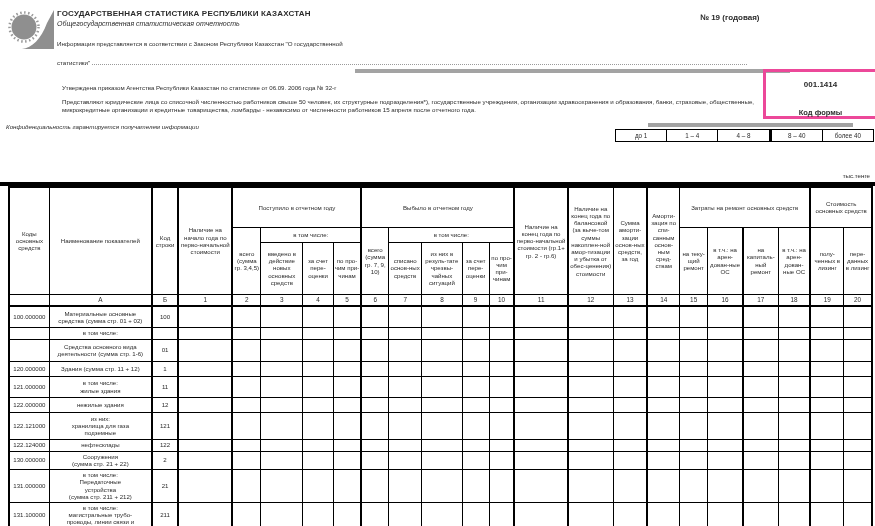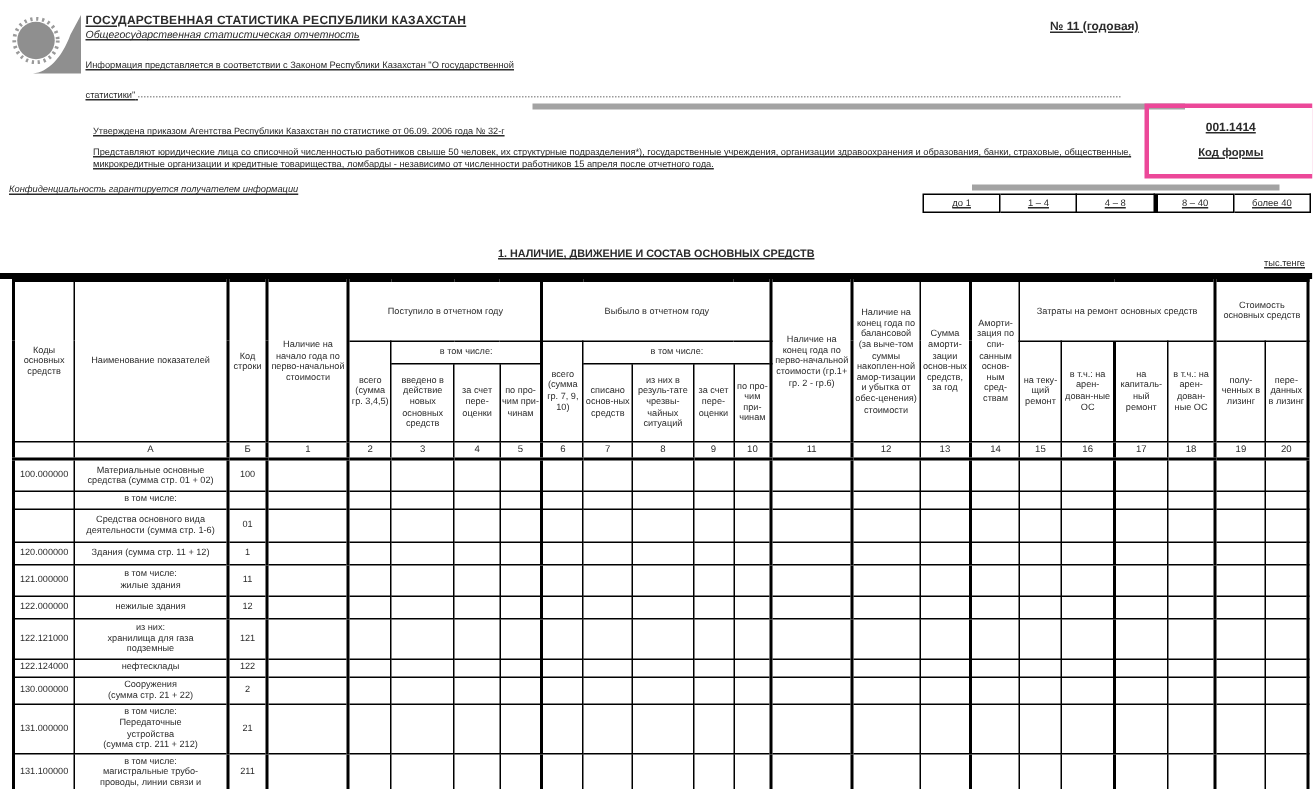--- a/index.html
+++ b/index.html
@@ -1,32 +1,32 @@
 <!DOCTYPE html>
 <html><head>
 <meta charset="utf-8">
 <style>
   html,body{margin:0;padding:0;background:#fff;}
   .page{position:relative;width:875px;height:526px;background:#ffffff;overflow:hidden;
         font-family:"Liberation Sans", sans-serif;color:#2b2b2b;}
-  .abs{position:absolute;text-decoration:underline;}
+  .abs{position:absolute;}
   .logo{left:8px;top:6px;width:46px;height:44px;}
   .org-title{left:57px;top:9px;font-size:8px;font-weight:bold;letter-spacing:.2px;}
   .org-sub{left:57px;top:20px;font-size:7px;font-style:italic;}
   .form-no{left:700px;top:13px;font-size:8px;font-weight:bold;}
   .info1{left:57px;top:40px;font-size:6.2px;}
   .info2{left:57px;top:57px;font-size:6.2px;white-space:nowrap;}
   .dotline{display:inline-block;width:655px;border-bottom:1px dotted #9a9a9a;height:7px;}
   .graybar1{left:355px;top:69px;width:435px;height:3.5px;background:#a3a3a3;}
   .approved{left:62px;top:84px;font-size:6.1px;}
   .who{left:62px;top:98px;width:708px;font-size:6.2px;line-height:1.3;}
   .conf{left:6px;top:123px;font-size:6.2px;font-style:italic;}
   .codebox{left:763px;top:69px;width:109px;height:44px;border:3px solid #ec4899;text-align:center;}
   .codeval{margin-top:8px;font-size:8px;font-weight:bold;}
-  .codelab{margin-top:8px;font-size:7.5px;font-weight:bold;text-align:center;}
+  .codelab{margin-top:19px;font-size:7.5px;font-weight:bold;text-align:center;}
   .graybar2{left:648px;top:123px;width:205px;height:4px;background:#a3a3a3;}
   .ranges{left:615px;top:129px;width:259px;height:13px;display:flex;}
   .ranges .rc{flex:1;border:1px solid #000;border-left-width:0;font-size:6.3px;
               text-align:center;line-height:12px;overflow:hidden;}
   .ranges .rc:first-child{border-left-width:1px;}
   .ranges .rc.bl2{border-left-width:2px;}
   .rtitle{left:0;top:149px;width:875px;text-align:center;font-size:7.6px;font-weight:bold;}
   .rsection{left:0;top:164px;width:875px;text-align:center;font-size:7.2px;font-weight:bold;}
   .units{right:5px;top:172px;font-size:6.2px;}
   .topline{left:0;top:182px;width:875px;height:4px;background:#000;}
@@ -55,21 +55,21 @@
   <div class="abs logo">
     <svg width="46" height="44" viewBox="0 0 46 44">
       <circle cx="16" cy="21" r="14.5" fill="none" stroke="#9a9a9a" stroke-width="2.5" stroke-dasharray="1.5,2.5"></circle>
       <circle cx="16" cy="21" r="12.5" fill="#8f8f8f"></circle>
       <path d="M14 43 C 24 42, 33 33, 39 17 L 46 4 L 46 43 Z" fill="#8f8f8f"></path>
     </svg>
   </div>
 
   <div class="abs org-title">ГОСУДАРСТВЕННАЯ СТАТИСТИКА РЕСПУБЛИКИ КАЗАХСТАН</div>
   <div class="abs org-sub">Общегосударственная статистическая отчетность</div>
-  <div class="abs form-no">№ 11  (годовая)</div>
+  <div class="abs form-no">№ 19  (годовая)</div>
 
   <div class="abs info1">Информация представляется в соответствии с  Законом Республики Казахстан "О государственной</div>
   <div class="abs info2">
     <span>статистики"</span>
     <span class="dotline"></span>
   </div>
   <div class="abs graybar1"></div>
 
   <div class="abs approved">Утверждена приказом Агентства Республики Казахстан по статистике от 06.09. 2006 года № 32-г</div>
   <div class="abs who">Представляют юридические лица со списочной численностью работников свыше 50 человек, их структурные подразделения*), государственные учреждения, организации здравоохранения и образования, банки, страховые, общественные, микрокредитные организации и кредитные товарищества, ломбарды - независимо от численности работников 15 апреля после отчетного года.</div>
@@ -82,21 +82,20 @@
 
   <div class="abs graybar2"></div>
   <div class="abs ranges">
       <div class="rc">до 1</div>
       <div class="rc">1 – 4</div>
       <div class="rc">4 – 8</div>
       <div class="rc bl2">8 – 40</div>
       <div class="rc">более 40</div>
     </div>
 
-  <div class="abs rsection">1. НАЛИЧИЕ, ДВИЖЕНИЕ И СОСТАВ ОСНОВНЫХ СРЕДСТВ</div>
   <div class="abs units">тыс.тенге</div>
   <div class="abs topline"></div>
 
   <table class="main">
     <colgroup>
       <col style="width:40px">
         <col style="width:102px">
         <col style="width:26px">
         <col style="width:54px">
       <col style="width:28px">

